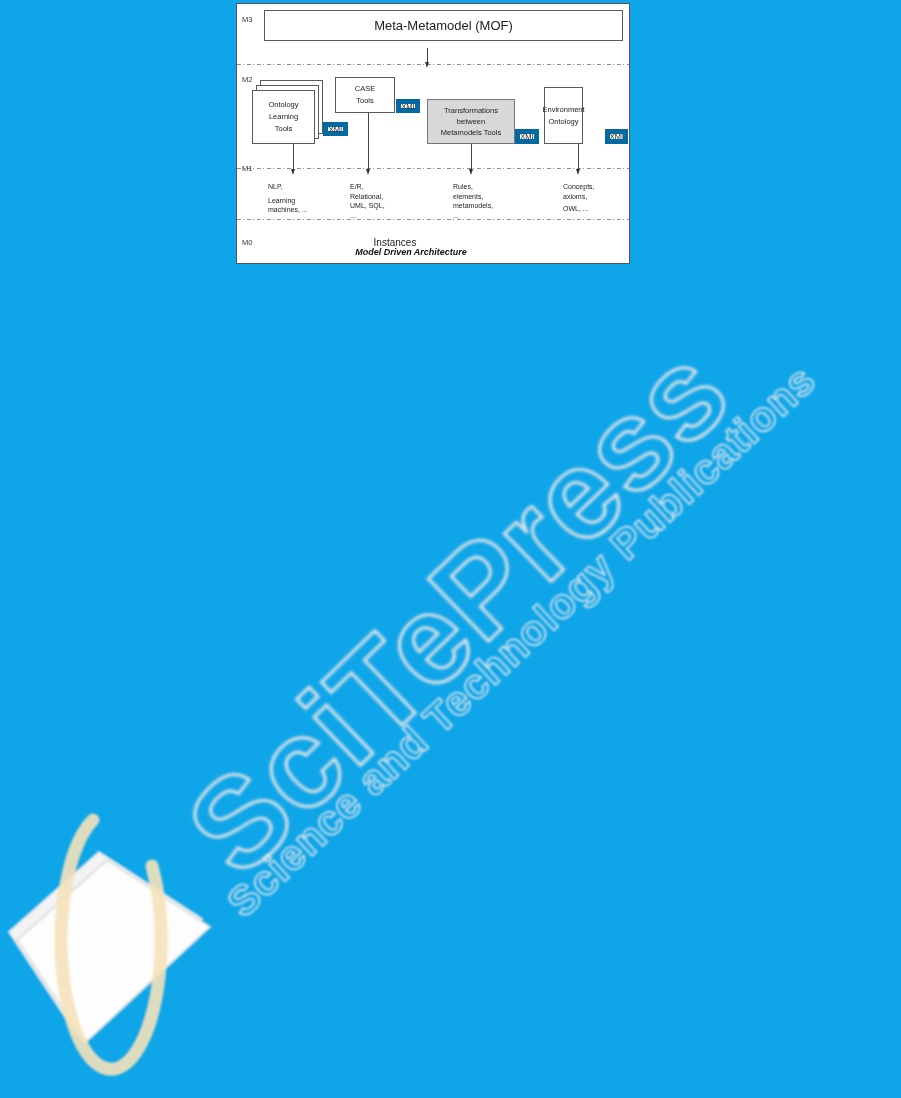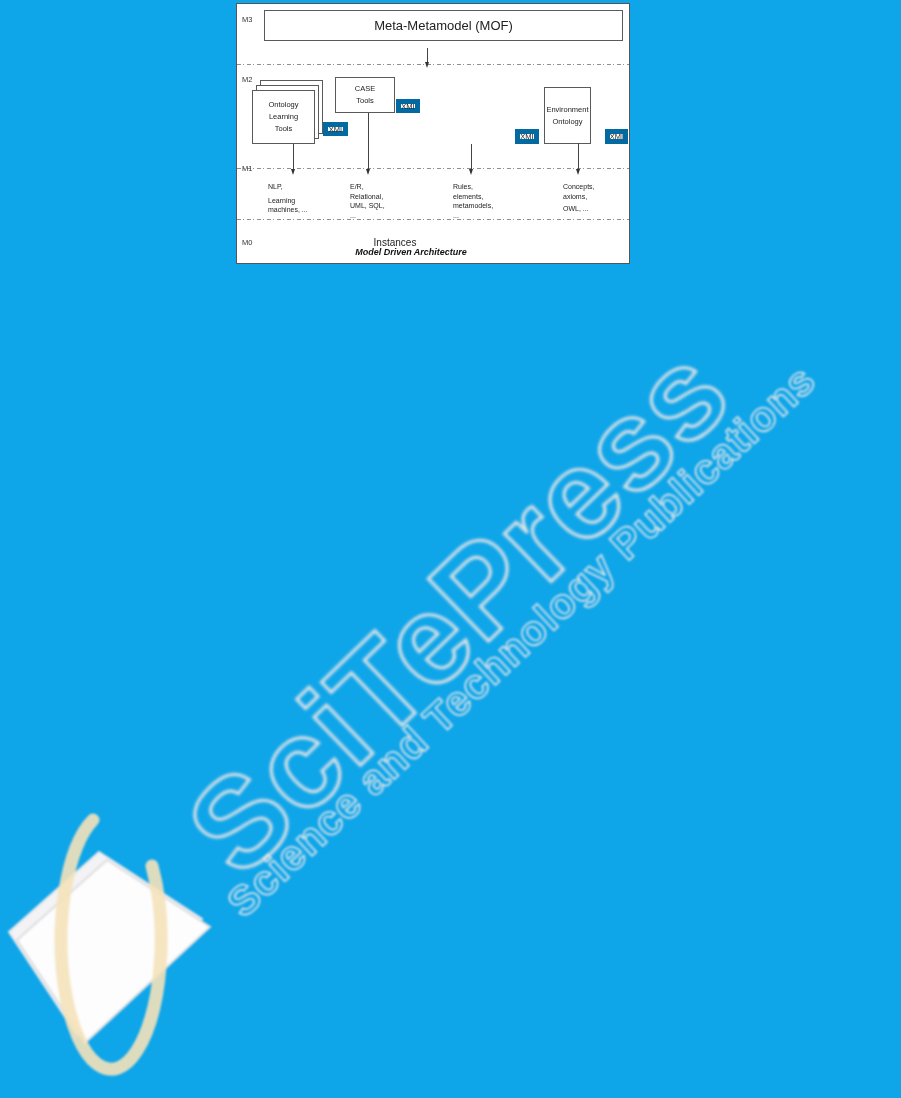--- a/index.html
+++ b/index.html
@@ -75,25 +75,28 @@
     <div class="xmi" style="left:86px;top:118px;width:25px;height:14px">XMI</div>
     <div class="vline" style="left:56px;top:140px;height:25px"></div>
     <div class="ahead" style="left:54px;top:165px"></div>
 
     <div class="box" style="left:98px;top:73px;width:60px;height:36px">CASE
 Tools</div>
     <div class="xmi" style="left:159px;top:95px;width:24px;height:14px">XMI</div>
     <div class="vline" style="left:131px;top:109px;height:56px"></div>
     <div class="ahead" style="left:129px;top:165px"></div>
 
+    <div class="box" style="left:190px;top:95px;width:88px;height:45px;background:#d8d8d8;border-color:#777;line-height:11px">Transformations
+between
+Metamodels Tools</div>
     <div class="xmi" style="left:278px;top:125px;width:24px;height:15px">XMI</div>
     <div class="vline" style="left:234px;top:140px;height:25px"></div>
     <div class="ahead" style="left:232px;top:165px"></div>
 
-    <div class="box" style="left:307px;top:83px;width:47px;height:57px">Environment
+    <div class="box" style="left:307px;top:83px;width:39px;height:57px">Environment
 Ontology</div>
     <div class="xmi" style="left:368px;top:125px;width:23px;height:15px">XMI</div>
     <div class="vline" style="left:341px;top:139px;height:26px"></div>
     <div class="ahead" style="left:339px;top:165px"></div>
 
     <div class="m1col" style="left:31px">
       <span>NLP,</span>
       <span class="gap">Learning</span>
       <span>machines, ...</span>
     </div>

